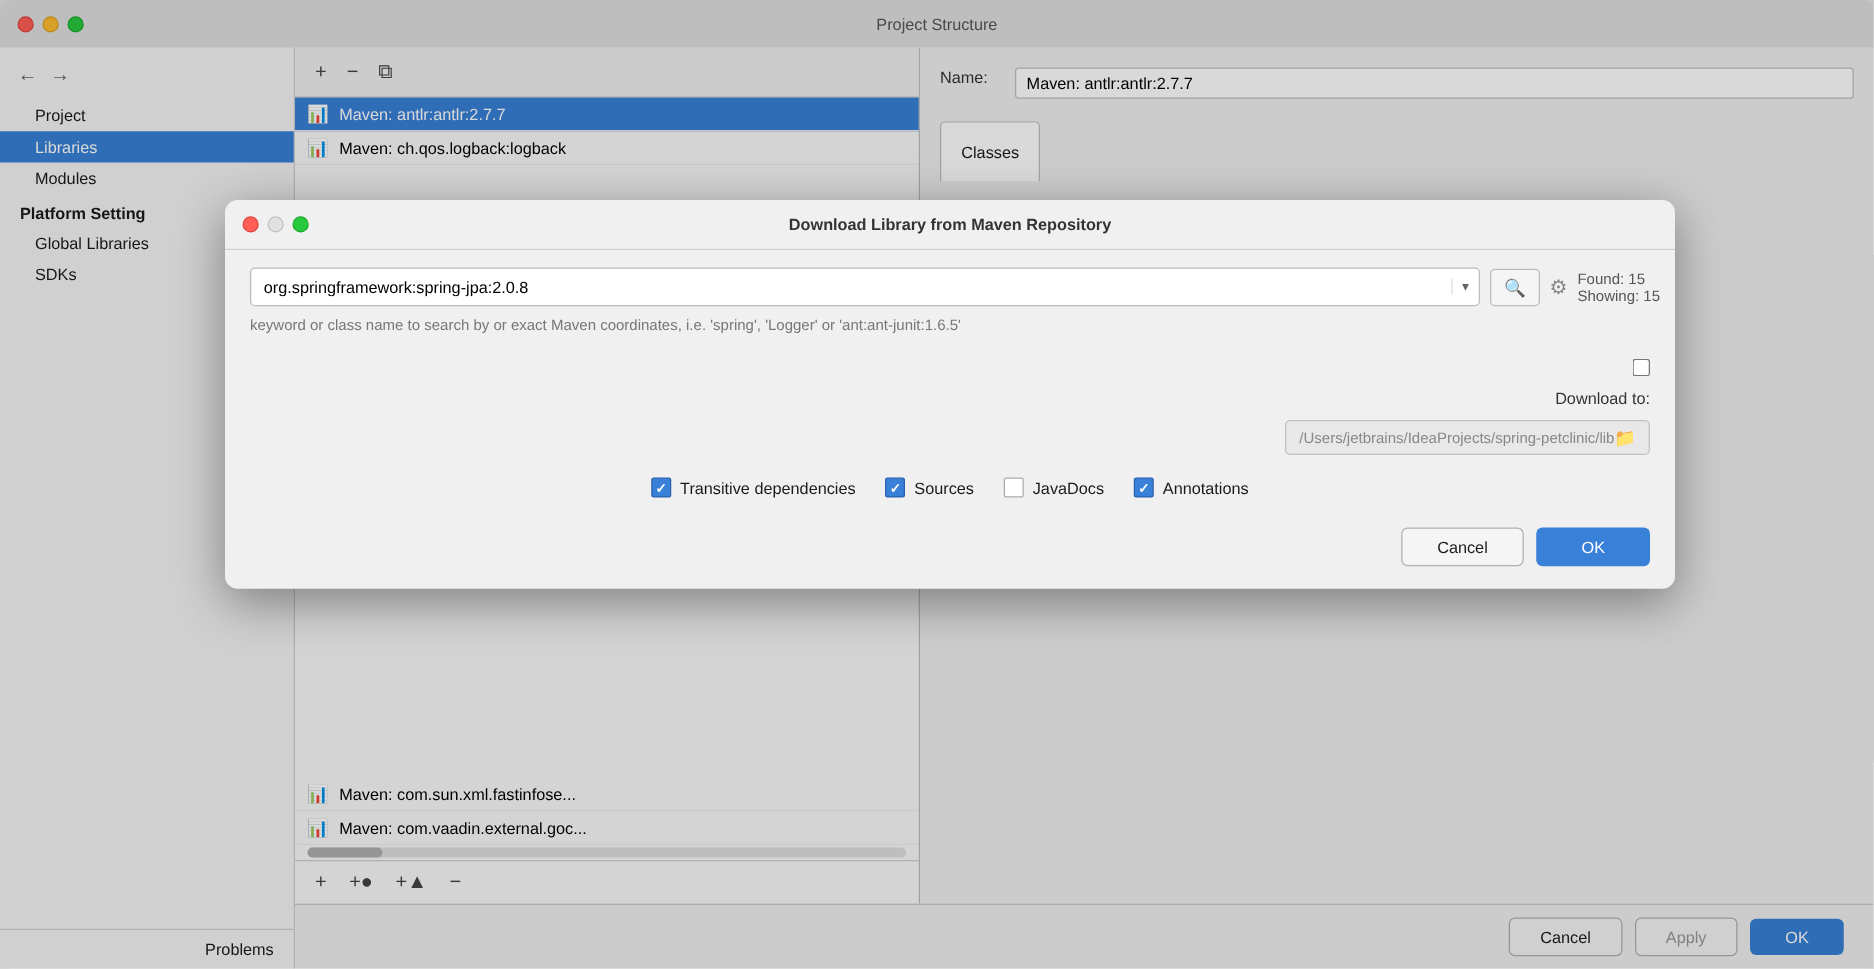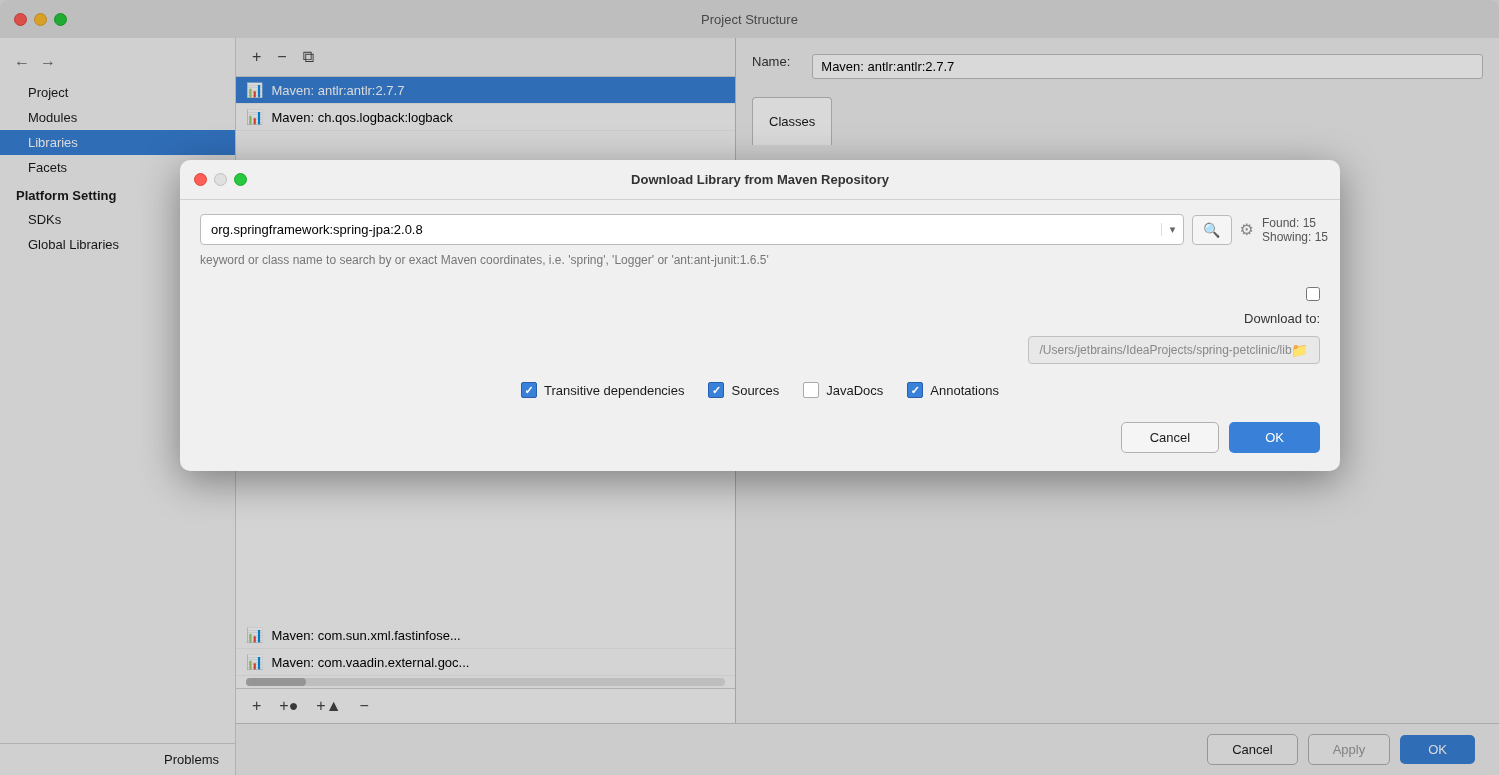--- a/index.html
+++ b/index.html
@@ -479,35 +479,32 @@
   <div class="content-area">
 
     <div class="sidebar">
       <div class="nav-controls">
         <button class="nav-btn">←</button>
         <button class="nav-btn">→</button>
       </div>
       <div class="nav-item">
         <span>Project</span>
       </div>
+      <div class="nav-item active">
+        <span>Libraries</span>
+      </div>
       <div class="nav-item">
         <span>Modules</span>
       </div>
-      <div class="nav-item active">
-        <span>Libraries</span>
-      </div>
-      <div class="nav-item">
-        <span>Facets</span>
-      </div>
       <div class="section-header">Platform Setting</div>
       <div class="nav-item">
+        <span>Global Libraries</span>
+      </div>
+      <div class="nav-item">
         <span>SDKs</span>
-      </div>
-      <div class="nav-item">
-        <span>Global Libraries</span>
       </div>
       <div class="sidebar-spacer"></div>
       <div class="problems-item">
         <span>Problems</span>
       </div>
     </div>
 
     <div class="main-panel">
       <div class="panel-content">
 

